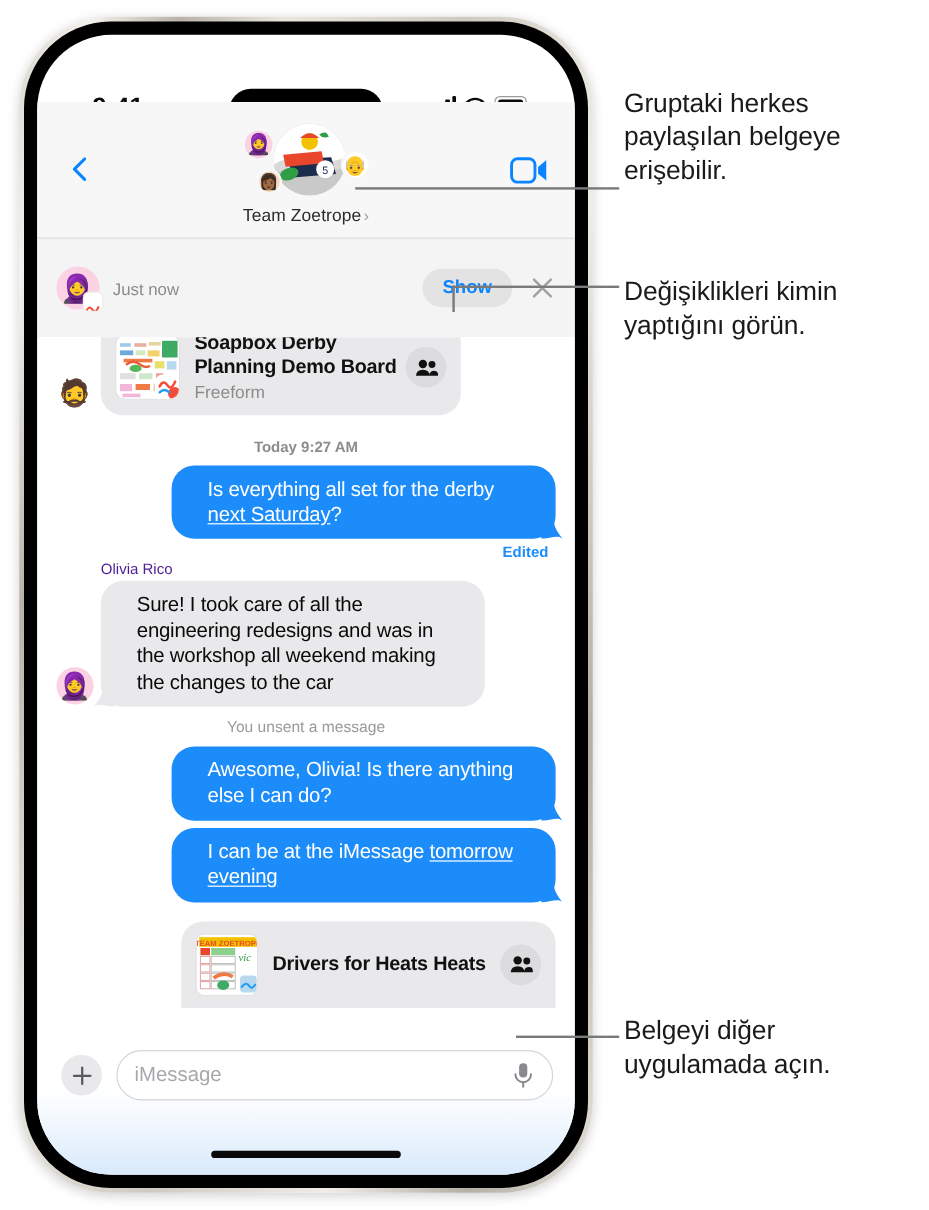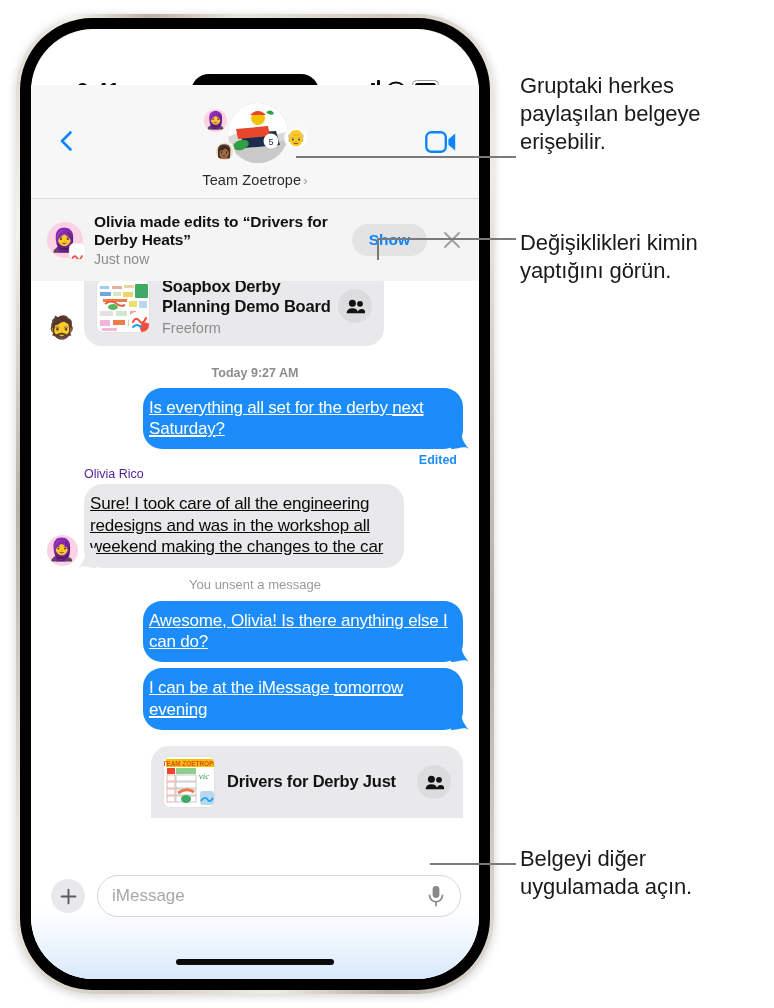--- a/index.html
+++ b/index.html
@@ -102,22 +102,22 @@
   .ff-meta { margin-left: 12px; flex: 1 1 auto; min-width: 0; }
   .ff-title { font-size: 16.5px; font-weight: 700; color: #111; line-height: 1.2; letter-spacing: -.2px; }
   .ff-sub { font-size: 14.5px; color: #8c8c8c; margin-top: 3px; }
   .people-chip { width: 34px; height: 34px; border-radius: 50%; background: #dcdcde; flex: 0 0 auto;
                  display: flex; align-items: center; justify-content: center; margin-left: 6px; }
 
   .timestamp { text-align: center; font-size: 12.5px; color: #8c8c8c; font-weight: 600; margin: 20px 0 8px; }
   .sys-note { text-align: center; font-size: 13px; color: #9a9a9a; margin: 9px 0 9px; }
   .sender-name { font-size: 12.5px; color: #4c1d95; margin: 0 0 3px 53px; }
 
-  .bubble { position: relative; max-width: 320px; padding: 9px 6px 10px; border-radius: 19px;
-            font-size: 17px; line-height: 1.26; letter-spacing: -.2px; word-wrap: break-word; text-decoration: underline; }
+  .bubble { position: relative; max-width: 320px; padding: 9px 30px 10px; border-radius: 19px;
+            font-size: 17px; line-height: 1.26; letter-spacing: -.2px; word-wrap: break-word; }
   .bubble.blue { background: #1b8cf9; color: #fff; }
   .bubble.gray { background: #e9e9eb; color: #0a0a0a; }
   .bubble u { text-decoration: underline; text-underline-offset: 2px; }
   .tail-r { position: absolute; right: -6px; bottom: 0; width: 18px; height: 20px; }
   .tail-l { position: absolute; left: -6px; bottom: 0; width: 18px; height: 20px; }
   .edited { text-align: right; font-size: 12.5px; font-weight: 700; color: #1b8cf9; padding-right: 22px; margin-top: 4px; }
 
   
   .card-doc { background: #e9e9eb; border-radius: 18px 18px 0 0; padding: 10px 12px; display: flex; align-items: center;
               width: 312px; }
@@ -224,21 +224,20 @@
             <span>🧕</span>
             <span class="notif-badge">
               <svg width="15" height="15" viewBox="0 0 15 15">
                 <rect width="15" height="15" rx="4" fill="#fff"></rect>
                 <path d="M2 9 q2.5 -5 5 -1 q2.5 4 5 -2" stroke="#f24e3c" stroke-width="1.8" fill="none" stroke-linecap="round"></path>
                 <path d="M2 12 q3 -3 6 0" stroke="#1f9bf0" stroke-width="1.5" fill="none" stroke-linecap="round"></path>
               </svg>
             </span>
           </div>
           <div class="notif-text">
-            <div class="notif-title">Olivia made edits to “Drivers for Derby Heats”</div>
             <div class="notif-sub">Just now</div>
           </div>
           <button class="show-btn">Show</button>
           <svg class="close-x" viewBox="0 0 22 22">
             <path d="M4 4 L18 18 M18 4 L4 18" stroke="#a0a0a0" stroke-width="2" stroke-linecap="round"></path>
           </svg>
         </div>
 
         <div class="convo">
 
@@ -356,21 +355,21 @@
                   </g>
                   <text x="40" y="22" font-size="9" fill="#2f9e44" font-family="Liberation Serif, serif" font-style="italic" text-anchor="middle">vic</text>
                   <text x="34" y="22" font-size="0" fill="#000"></text>
                   <path d="M14 36 q8 -6 16 -1" stroke="#f07a45" stroke-width="3" fill="none"></path>
                   <ellipse cx="22" cy="42" rx="5" ry="4" fill="#3faa63"></ellipse>
                   <rect x="36" y="34" width="14" height="14" rx="3" fill="#b7d8ef"></rect>
                   <path d="M37 44 q4 -6 7 -1 q2 3 5 -2" stroke="#1f9bf0" stroke-width="1.7" fill="none"></path>
                 </svg>
               </div>
               <div class="ff-meta">
-                <div class="ff-title">Drivers for Derby Just</div>
+                <div class="ff-title">Drivers for Heats Heats</div>
               </div>
               <div class="people-chip">
                 <svg width="19" height="15" viewBox="0 0 19 15">
                   <circle cx="6.4" cy="4.3" r="3.5" fill="#111"></circle>
                   <circle cx="14" cy="4.8" r="2.9" fill="#111"></circle>
                   <path d="M0.6 14.2 q0.4-5 5.8-5 q5.4 0 5.8 5z" fill="#111"></path>
                   <path d="M11.6 14.2 q0.3-4.3 4.5-4.3 q3 0 3.3 4.3z" fill="#111"></path>
                 </svg>
               </div>
             </div>

